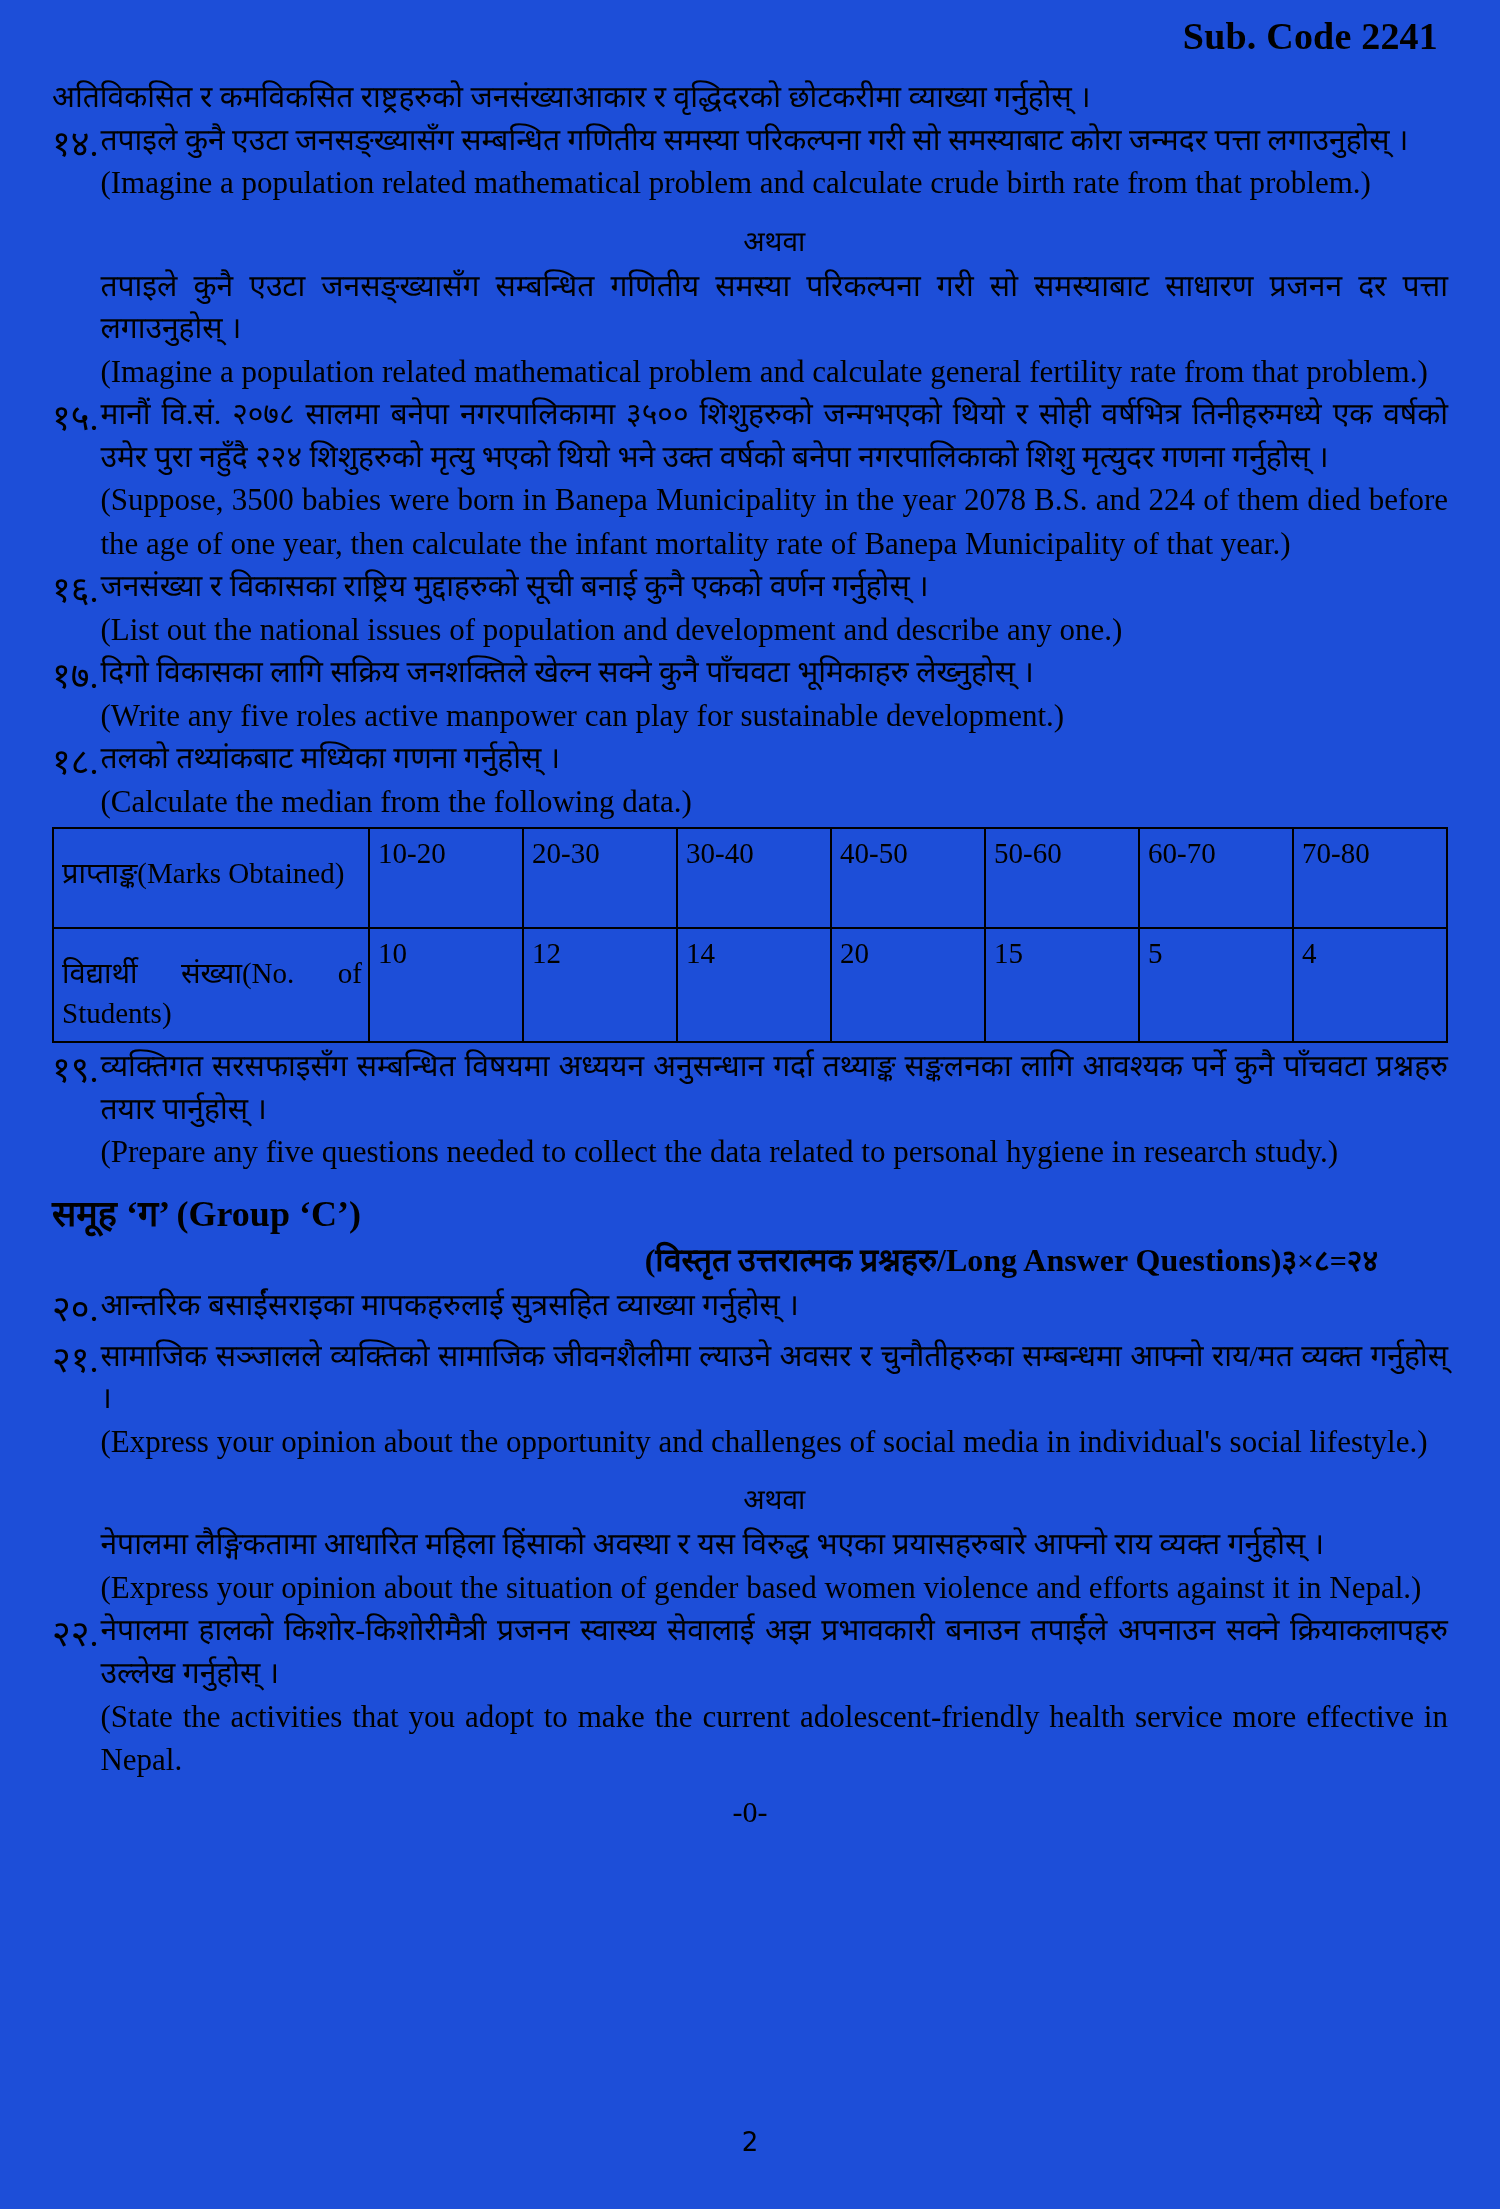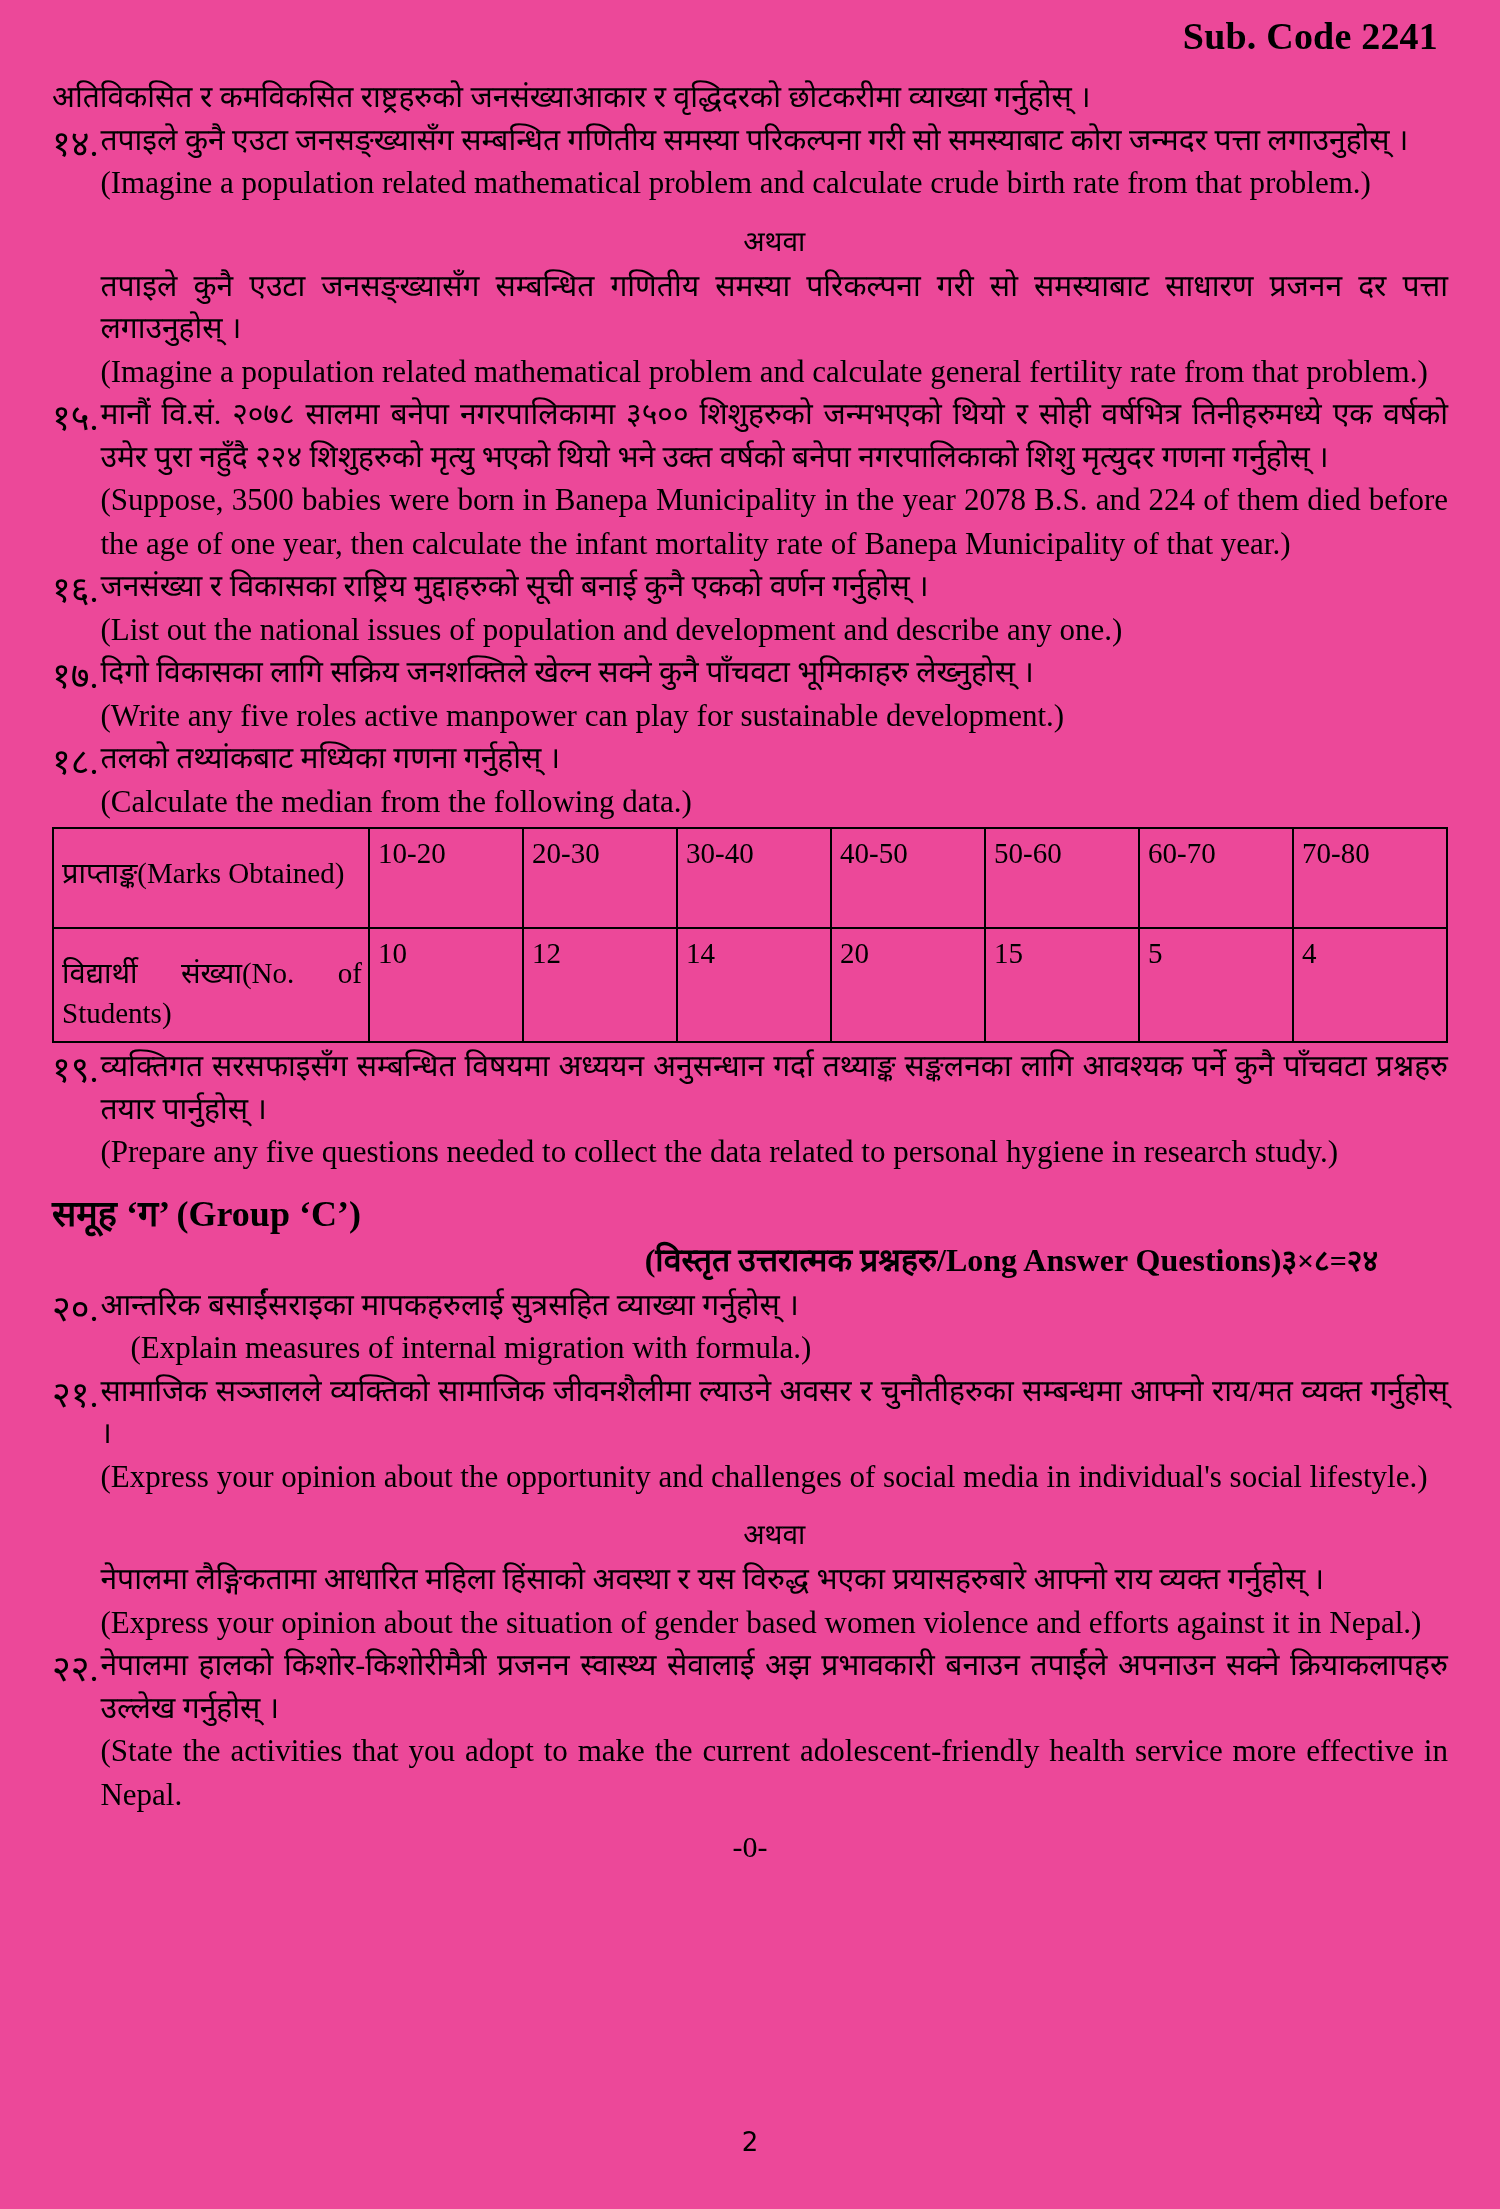--- a/index.html
+++ b/index.html
@@ -4,21 +4,21 @@
 <style>
   html, body {
     margin: 0;
     padding: 0;
     background: #ffffff;
   }
   .page {
     position: relative;
     width: 1500px;
     height: 2209px;
-    background: #ec4899;
+    background: #1d4ed8;
     font-family: "Liberation Serif", "DejaVu Serif", serif;
     color: #000000;
     box-sizing: border-box;
     padding: 0;
     overflow: hidden;
   }
   .content {
     padding: 14px 52px 0 52px;
   }
 
@@ -235,21 +235,20 @@
     <div class="group-head">समूह ‘ग’ (Group ‘C’)</div>
     <div class="subhead-row">
       <span>(विस्तृत उत्तरात्मक प्रश्नहरु/Long Answer Questions)</span>
       <span class="subhead-marks">३×८=२४</span>
     </div>
 
     <div class="qblock">
       <div class="qnum">२०.</div>
       <div class="qbody">
         <p class="np last">आन्तरिक बसाईंसराइका मापकहरुलाई सुत्रसहित व्याख्या गर्नुहोस् ।</p>
-        <p class="en last indent">(Explain measures of internal migration with formula.)</p>
       </div>
     </div>
 
     <div class="qblock">
       <div class="qnum">२१.</div>
       <div class="qbody">
         <p class="np">सामाजिक सञ्जालले व्यक्तिको सामाजिक जीवनशैलीमा ल्याउने अवसर र चुनौतीहरुका सम्बन्धमा आफ्नो राय/मत व्यक्त गर्नुहोस् ।</p>
         <p class="en">(Express your opinion about the opportunity and challenges of social media in individual's social lifestyle.)</p>
         <p class="athawa">अथवा</p>
         <p class="np last">नेपालमा लैङ्गिकतामा आधारित महिला हिंसाको अवस्था र यस विरुद्ध भएका प्रयासहरुबारे आफ्नो राय व्यक्त गर्नुहोस् ।</p>

